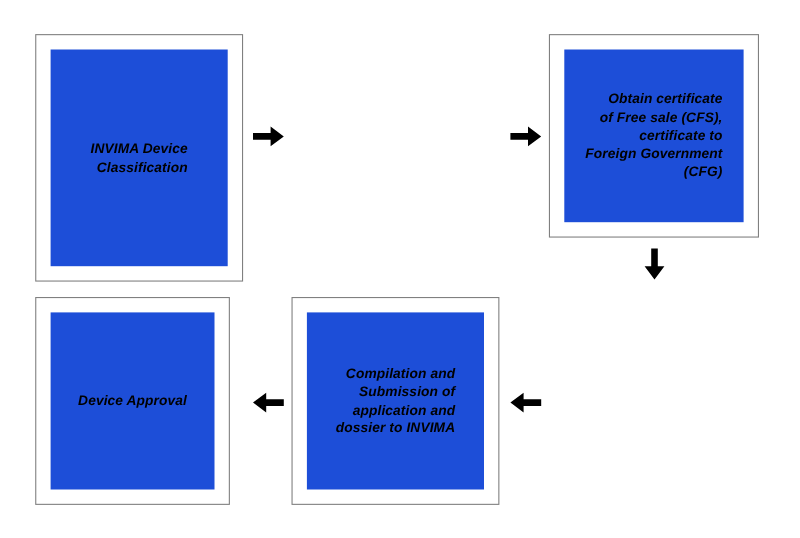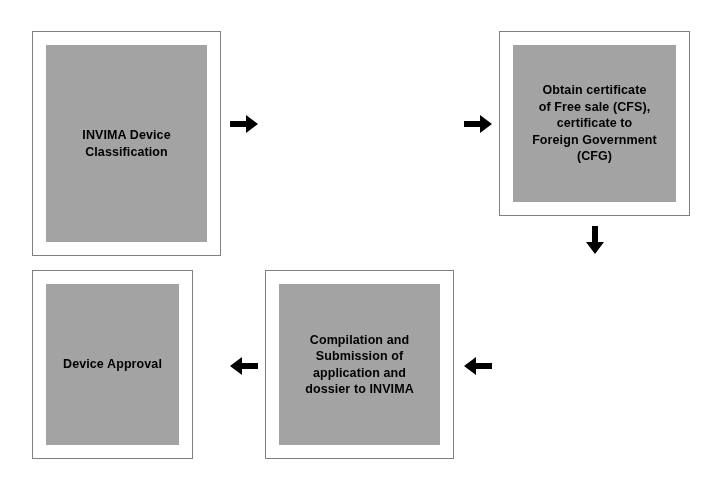--- a/index.html
+++ b/index.html
@@ -27,44 +27,45 @@
     position: absolute;
     box-sizing: border-box;
     border: 1px solid #808080;
     background: #ffffff;
     padding: 13px;
   }
   .node-fill {
     width: 100%;
     height: 100%;
     box-sizing: border-box;
-    background: #a3a3a3;
+    background: #1d4ed8;
     display: flex;
     align-items: center;
     justify-content: center;
-    text-align: center;
+    text-align: right;
+    font-style: italic;
   }
   .node-label {
     color: #000000;
     font-family: "Liberation Sans", sans-serif;
     font-size: 12.5px;
     font-weight: bold;
     line-height: 1.32;
     letter-spacing: 0.1px;
     white-space: pre-line;
     padding: 0 4px;
   }
   
   #node-1 { left: 32px;  top: 31px;  width: 189px; height: 225px; }
   #node-2 { left: 265px; top: 31px;  width: 189px; height: 185px; }
   #node-3 { left: 499px; top: 31px;  width: 191px; height: 185px; }
   
   #node-4 { left: 499px; top: 270px; width: 191px; height: 189px; }
   #node-5 { left: 265px; top: 270px; width: 189px; height: 189px; }
-  #node-6 { left: 32px;  top: 270px; width: 161px; height: 189px; }
+  #node-6 { left: 32px;  top: 270px; width: 177px; height: 189px; }
 
   
   .arrow {
     position: absolute;
     line-height: 0;
   }
   #arrow-1 { left: 228px; top: 112px; }
   #arrow-2 { left: 462px; top: 112px; }
   #arrow-3 { left: 583px; top: 224px; }
   #arrow-4 { left: 462px; top: 354px; }

